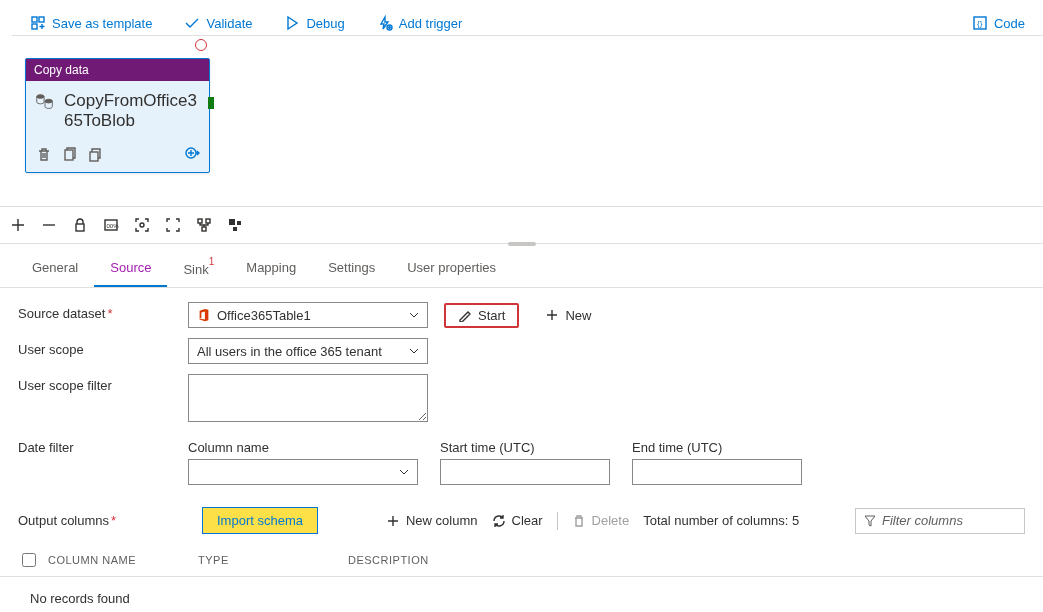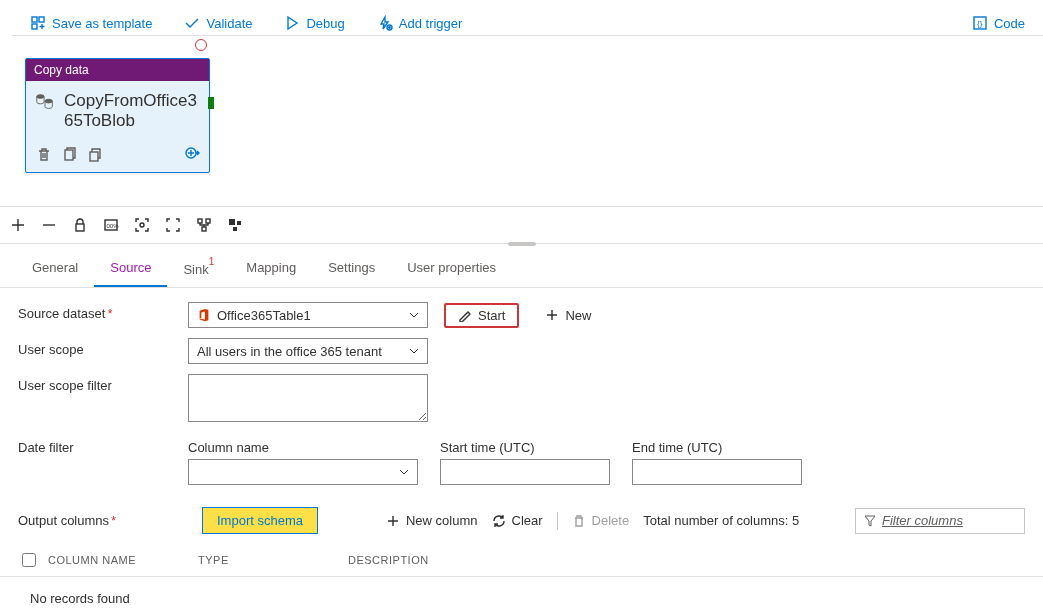--- a/index.html
+++ b/index.html
@@ -178,21 +178,20 @@
   }
   .out-action.disabled { color:#a19f9d; }
   .out-action svg { width:14px; height:14px; stroke:currentColor; fill:none; stroke-width:1.4;}
   .vsep { width:1px; height:18px; background:#c8c6c4; }
   .total-cols { font-size:13px; color:#323130; }
   .filter-cols {
     border:1px solid #c8c6c4; height:26px; width:170px;
     display:flex; align-items:center; gap:6px; padding:0 8px;
     color:#605e5c; font-style:italic;
     margin-left:auto;
-    text-decoration:underline;
   }
   .filter-cols svg { width:12px; height:12px; stroke:#605e5c; fill:none; }
 
   .grid-header {
     display:flex; align-items:center; padding:6px 18px;
     font-size:11px; letter-spacing:.5px; color:#605e5c;
     border-bottom:1px solid #e1dfdd;
     text-transform:uppercase;
   }
   .grid-header .cb { width:30px; display:flex; align-items:center; }

